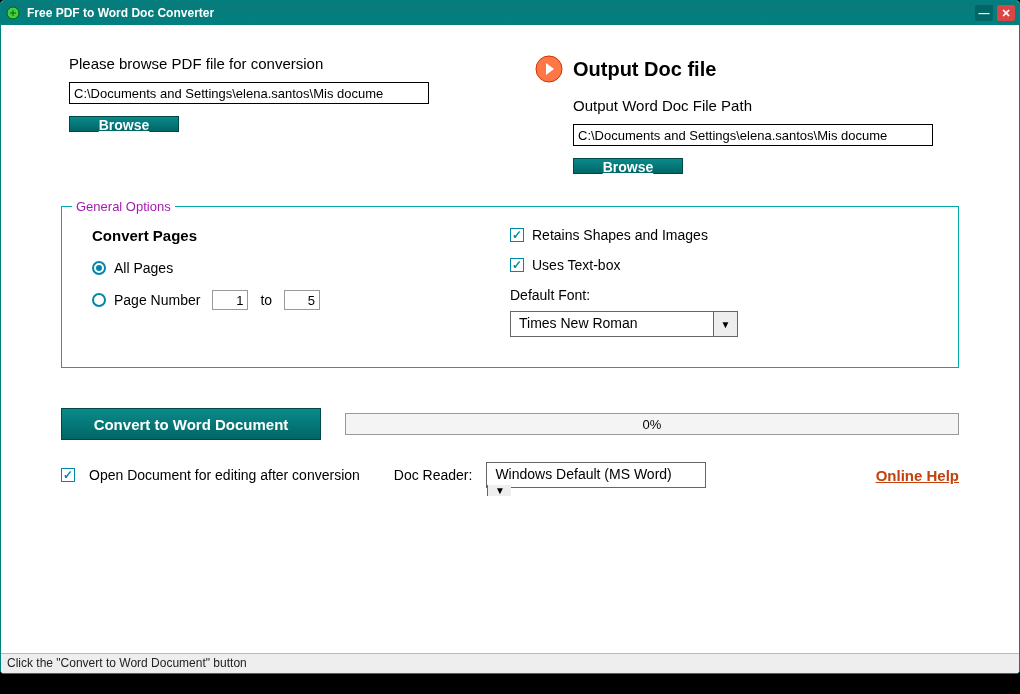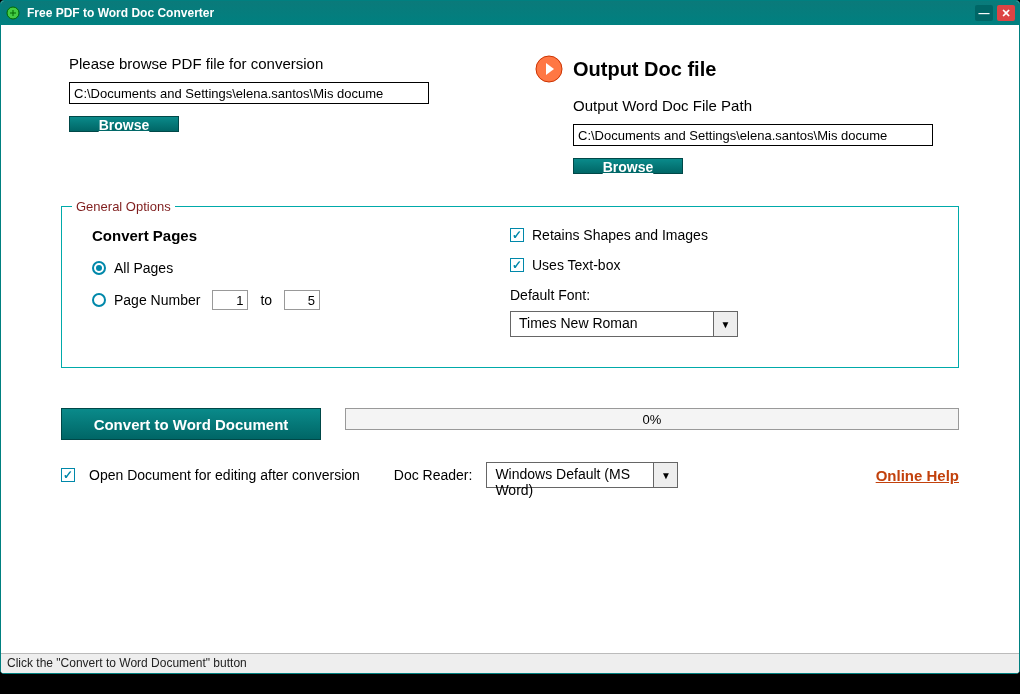--- a/index.html
+++ b/index.html
@@ -17,41 +17,41 @@
 .top-row { display: flex; gap: 50px; margin-bottom: 30px; }
 .section { flex: 1; }
 .section-header { display: flex; align-items: center; gap: 10px; margin-bottom: 14px; }
 .orange-icon { width: 28px; height: 28px; }
 .orange-icon svg { width: 28px; height: 28px; }
 .section-title { font-size: 20px; font-weight: bold; color: #000; }
 .section-sub { font-size: 15px; color: #000; margin-left: 38px; margin-bottom: 10px; }
 .path-input { margin-left: 38px; width: 360px; height: 22px; border: 1px solid #000; font-size: 13px; padding: 2px 4px; background: #fff; margin-bottom: 12px; display: block; }
 .browse-btn { margin-left: 38px; width: 110px; height: 16px; background: linear-gradient(to bottom, #0a8a8a, #066); color: #fff; font-size: 14px; font-weight: bold; border: 1px solid #004848; text-decoration: underline; cursor: pointer; }
 .fieldset { border: 1px solid #0aa; margin: 0 30px 40px 30px; padding: 20px 30px 30px 30px; position: relative; }
-.legend { position: absolute; top: -8px; left: 10px; background: #fff; padding: 0 4px; color: #7f1d1d; font-size: 13px; }
+.legend { position: absolute; top: -8px; left: 10px; background: #fff; padding: 0 4px; color: #a21caf; font-size: 13px; }
 .opts-row { display: flex; }
 .opts-col { flex: 1; }
 .convert-pages-title { font-weight: bold; font-size: 15px; margin-bottom: 16px; color: #000; }
 .radio-row { display: flex; align-items: center; gap: 8px; margin-bottom: 14px; font-size: 14px; color: #000; }
 .radio { width: 14px; height: 14px; border: 2px solid #08a; border-radius: 50%; display: inline-flex; align-items: center; justify-content: center; cursor: pointer; }
 .radio.selected::after { content: ""; width: 6px; height: 6px; background: #08a; border-radius: 50%; }
 .pg-input { width: 36px; height: 20px; border: 1px solid #999; text-align: right; padding: 0 4px; font-size: 13px; margin: 0 4px; }
 .check-row { display: flex; align-items: center; gap: 8px; margin-bottom: 14px; font-size: 14px; color: #000; }
 .checkbox { width: 14px; height: 14px; border: 1px solid #08a; display: inline-flex; align-items: center; justify-content: center; cursor: pointer; color: #08a; font-size: 12px; font-weight: bold; }
 .font-label { font-size: 14px; margin-bottom: 8px; }
 .dropdown { display: flex; border: 1px solid #666; height: 26px; width: 228px; cursor: pointer; }
 .dropdown-text { flex: 1; padding: 3px 8px; font-size: 14px; background: #fff; }
 .dropdown-btn { width: 24px; border-left: 1px solid #666; display: flex; align-items: center; justify-content: center; background: #eee; font-size: 10px; }
-.convert-row { display: flex; gap: 24px; margin: 0 30px 22px 30px; }
+.convert-row { display: flex; align-items: center; gap: 24px; margin: 0 30px 22px 30px; }
 .convert-btn { width: 260px; height: 32px; background: linear-gradient(to bottom, #0a8a8a, #066); color: #fff; font-size: 15px; font-weight: bold; border: 1px solid #004848; cursor: pointer; }
 .progress { flex: 1; height: 22px; border: 1px solid #999; background: #f4f4f4; display: flex; align-items: center; justify-content: center; font-size: 13px; }
 .bottom-row { display: flex; align-items: center; gap: 14px; margin: 0 30px; font-size: 14px; }
 .bottom-row .checkbox { margin-left: 0; }
 .reader-label { margin-left: 20px; }
-.reader-dd { width: 192px; }
+.reader-dd { width: 220px; flex-direction: column; }
 .help-link { margin-left: auto; color: #c2410c; text-decoration: underline; font-weight: bold; cursor: pointer; font-size: 15px; }
 .statusbar { position: absolute; bottom: 0; left: 0; right: 0; height: 20px; border-top: 1px solid #bbb; background: #eee; font-size: 12px; padding: 2px 6px; color: #222; }
 </style>
 </head>
 <body>
 
 <div class="window">
   <div class="titlebar">
     <span class="titlebar-icon">
       <svg viewBox="0 0 16 16">

